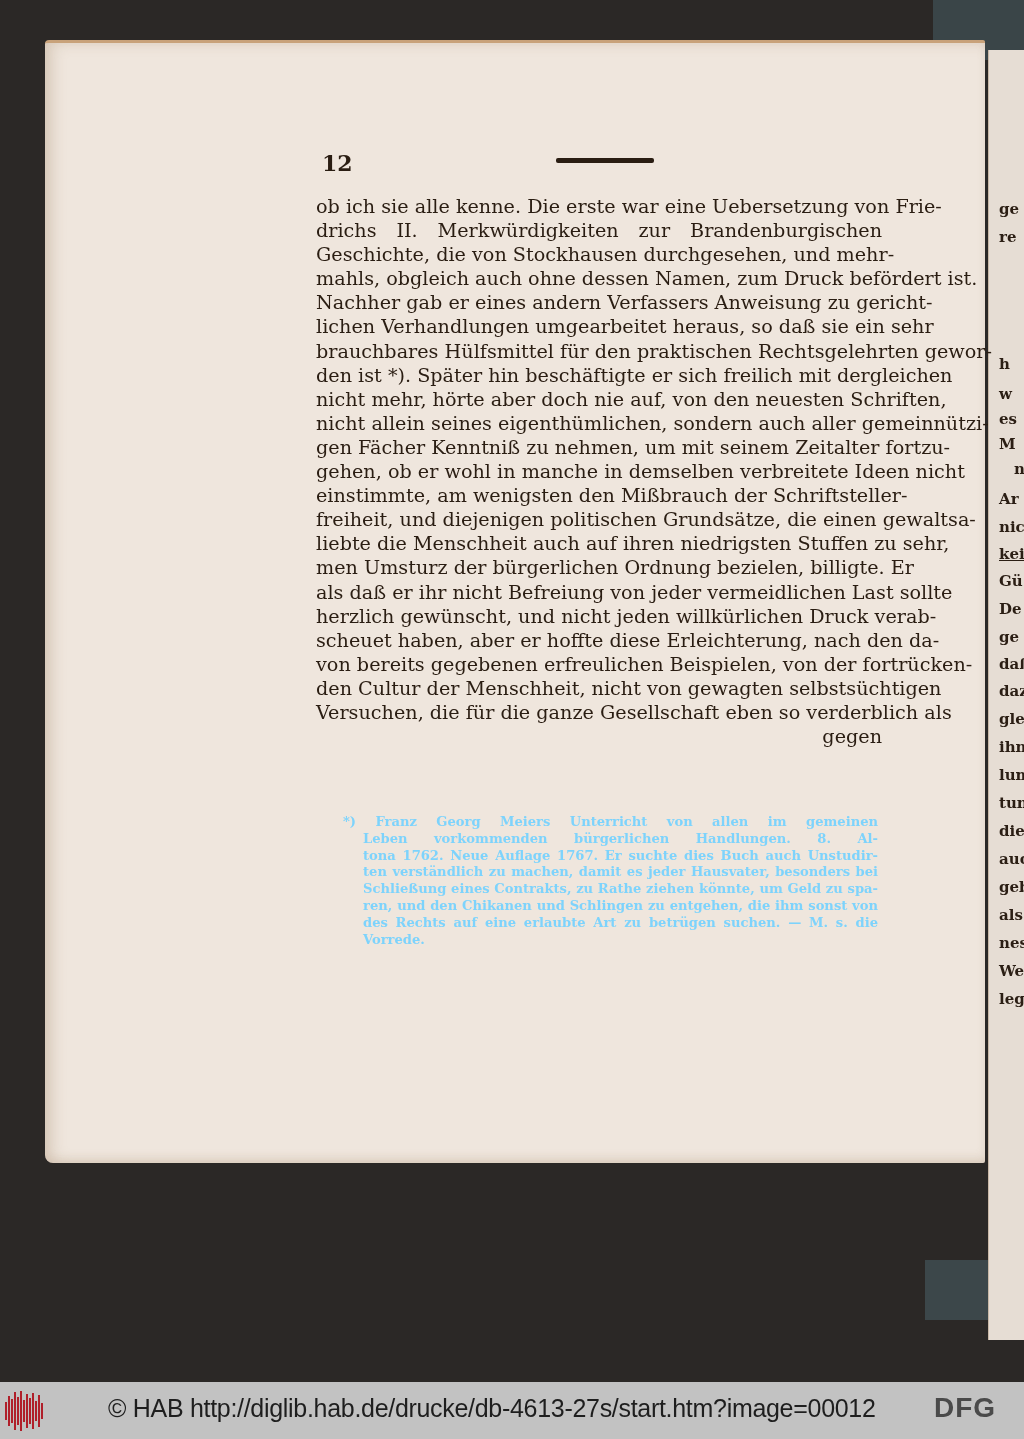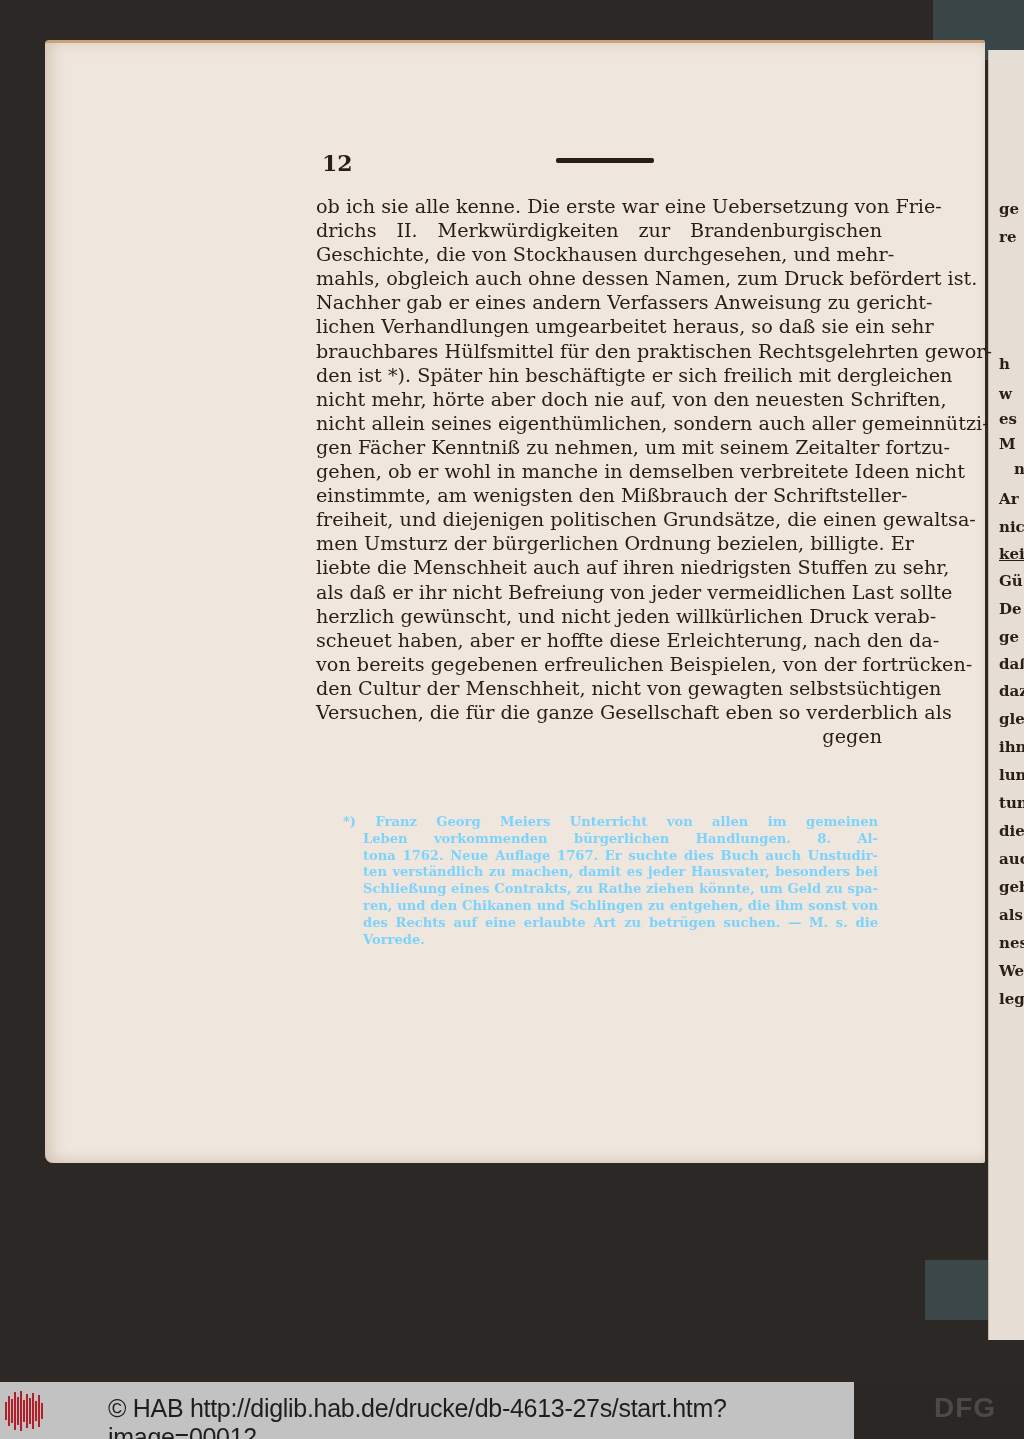--- a/index.html
+++ b/index.html
@@ -14,21 +14,21 @@
           box-shadow: inset 8px 0 14px rgba(160,130,100,0.25), inset 0 -4px 8px rgba(180,150,120,0.15); }
   .page-number { position:absolute; left:322px; top:150px; font-size:22px; font-weight:bold; color:#2a1d12; font-family:"DejaVu Serif", serif; }
   .head-rule { position:absolute; left:556px; top:158px; width:98px; height:5px; background:#2a1d12; border-radius:2px; }
   .body-text { position:absolute; left:316px; top:195px; width:566px; font-family:"DejaVu Serif", serif; font-size:19.2px; line-height:24.1px; color:#2a1d12; }
   .body-text .line { display:block; white-space:nowrap; text-align:justify; text-align-last:justify; height:24.1px; }
   .body-text .line.last { text-align-last:right; }
   .footnote { position:absolute; left:343px; top:814px; width:535px; font-family:"DejaVu Serif", serif; font-size:13.1px; line-height:16.8px; color:#7dd3fc; font-weight:bold; }
   .footnote .line { display:block; white-space:nowrap; text-align:justify; text-align-last:justify; height:16.8px; }
   .footnote .line.indent { padding-left:20px; }
   .footnote .line.end { text-align-last:left; }
-  .footer-bar { position:absolute; left:0; top:1382px; width:854px; height:57px; background:#c2c2c2; }
+  .footer-bar { position:absolute; left:0; top:1382px; width:1024px; height:57px; background:#c2c2c2; }
   .hab-logo { position:absolute; left:5px; top:9px; width:42px; height:40px; display:flex; align-items:center; gap:1px; }
   .hab-logo span { display:block; width:2px; background:#b01f2a; }
   .footer-text { position:absolute; left:108px; top:12px; font-family:"Liberation Sans", sans-serif; font-size:25px; color:#1e1e1e; letter-spacing:-0.3px; }
   .dfg-logo { position:absolute; left:934px; top:10px; font-family:"Liberation Sans", sans-serif; font-weight:bold; font-size:28px; color:#4a4a4a; letter-spacing:1px; }
 </style>
 </head>
 <body>
 
 <div class="scan-bg"></div>
 <div class="right-cloth"></div>
@@ -76,22 +76,22 @@
     <span class="line">Nachher gab er eines andern Verfassers Anweisung zu gericht-</span>
     <span class="line">lichen Verhandlungen umgearbeitet heraus, so daß sie ein sehr</span>
     <span class="line">brauchbares Hülfsmittel für den praktischen Rechtsgelehrten gewor-</span>
     <span class="line">den ist *).   Später hin beschäftigte er sich freilich mit dergleichen</span>
     <span class="line">nicht mehr, hörte aber doch nie auf, von den neuesten Schriften,</span>
     <span class="line">nicht allein seines eigenthümlichen, sondern auch aller gemeinnützi-</span>
     <span class="line">gen Fächer Kenntniß zu nehmen, um mit seinem Zeitalter fortzu-</span>
     <span class="line">gehen, ob er wohl in manche in demselben verbreitete Ideen nicht</span>
     <span class="line">einstimmte, am wenigsten den Mißbrauch der Schriftsteller-</span>
     <span class="line">freiheit, und diejenigen politischen Grundsätze, die einen gewaltsa-</span>
+    <span class="line">liebte die Menschheit auch auf ihren niedrigsten Stuffen zu sehr,</span>
     <span class="line">men Umsturz der bürgerlichen Ordnung bezielen, billigte.   Er</span>
-    <span class="line">liebte die Menschheit auch auf ihren niedrigsten Stuffen zu sehr,</span>
     <span class="line">als daß er ihr nicht Befreiung von jeder vermeidlichen Last sollte</span>
     <span class="line">herzlich gewünscht, und nicht jeden willkürlichen Druck verab-</span>
     <span class="line">scheuet haben, aber er hoffte diese Erleichterung, nach den da-</span>
     <span class="line">von bereits gegebenen erfreulichen Beispielen, von der fortrücken-</span>
     <span class="line">den Cultur der Menschheit, nicht von gewagten selbstsüchtigen</span>
     <span class="line">Versuchen, die für die ganze Gesellschaft eben so verderblich als</span>
     <span class="line last">gegen</span>
   </div>
 
 <div class="footnote" id="foot">

